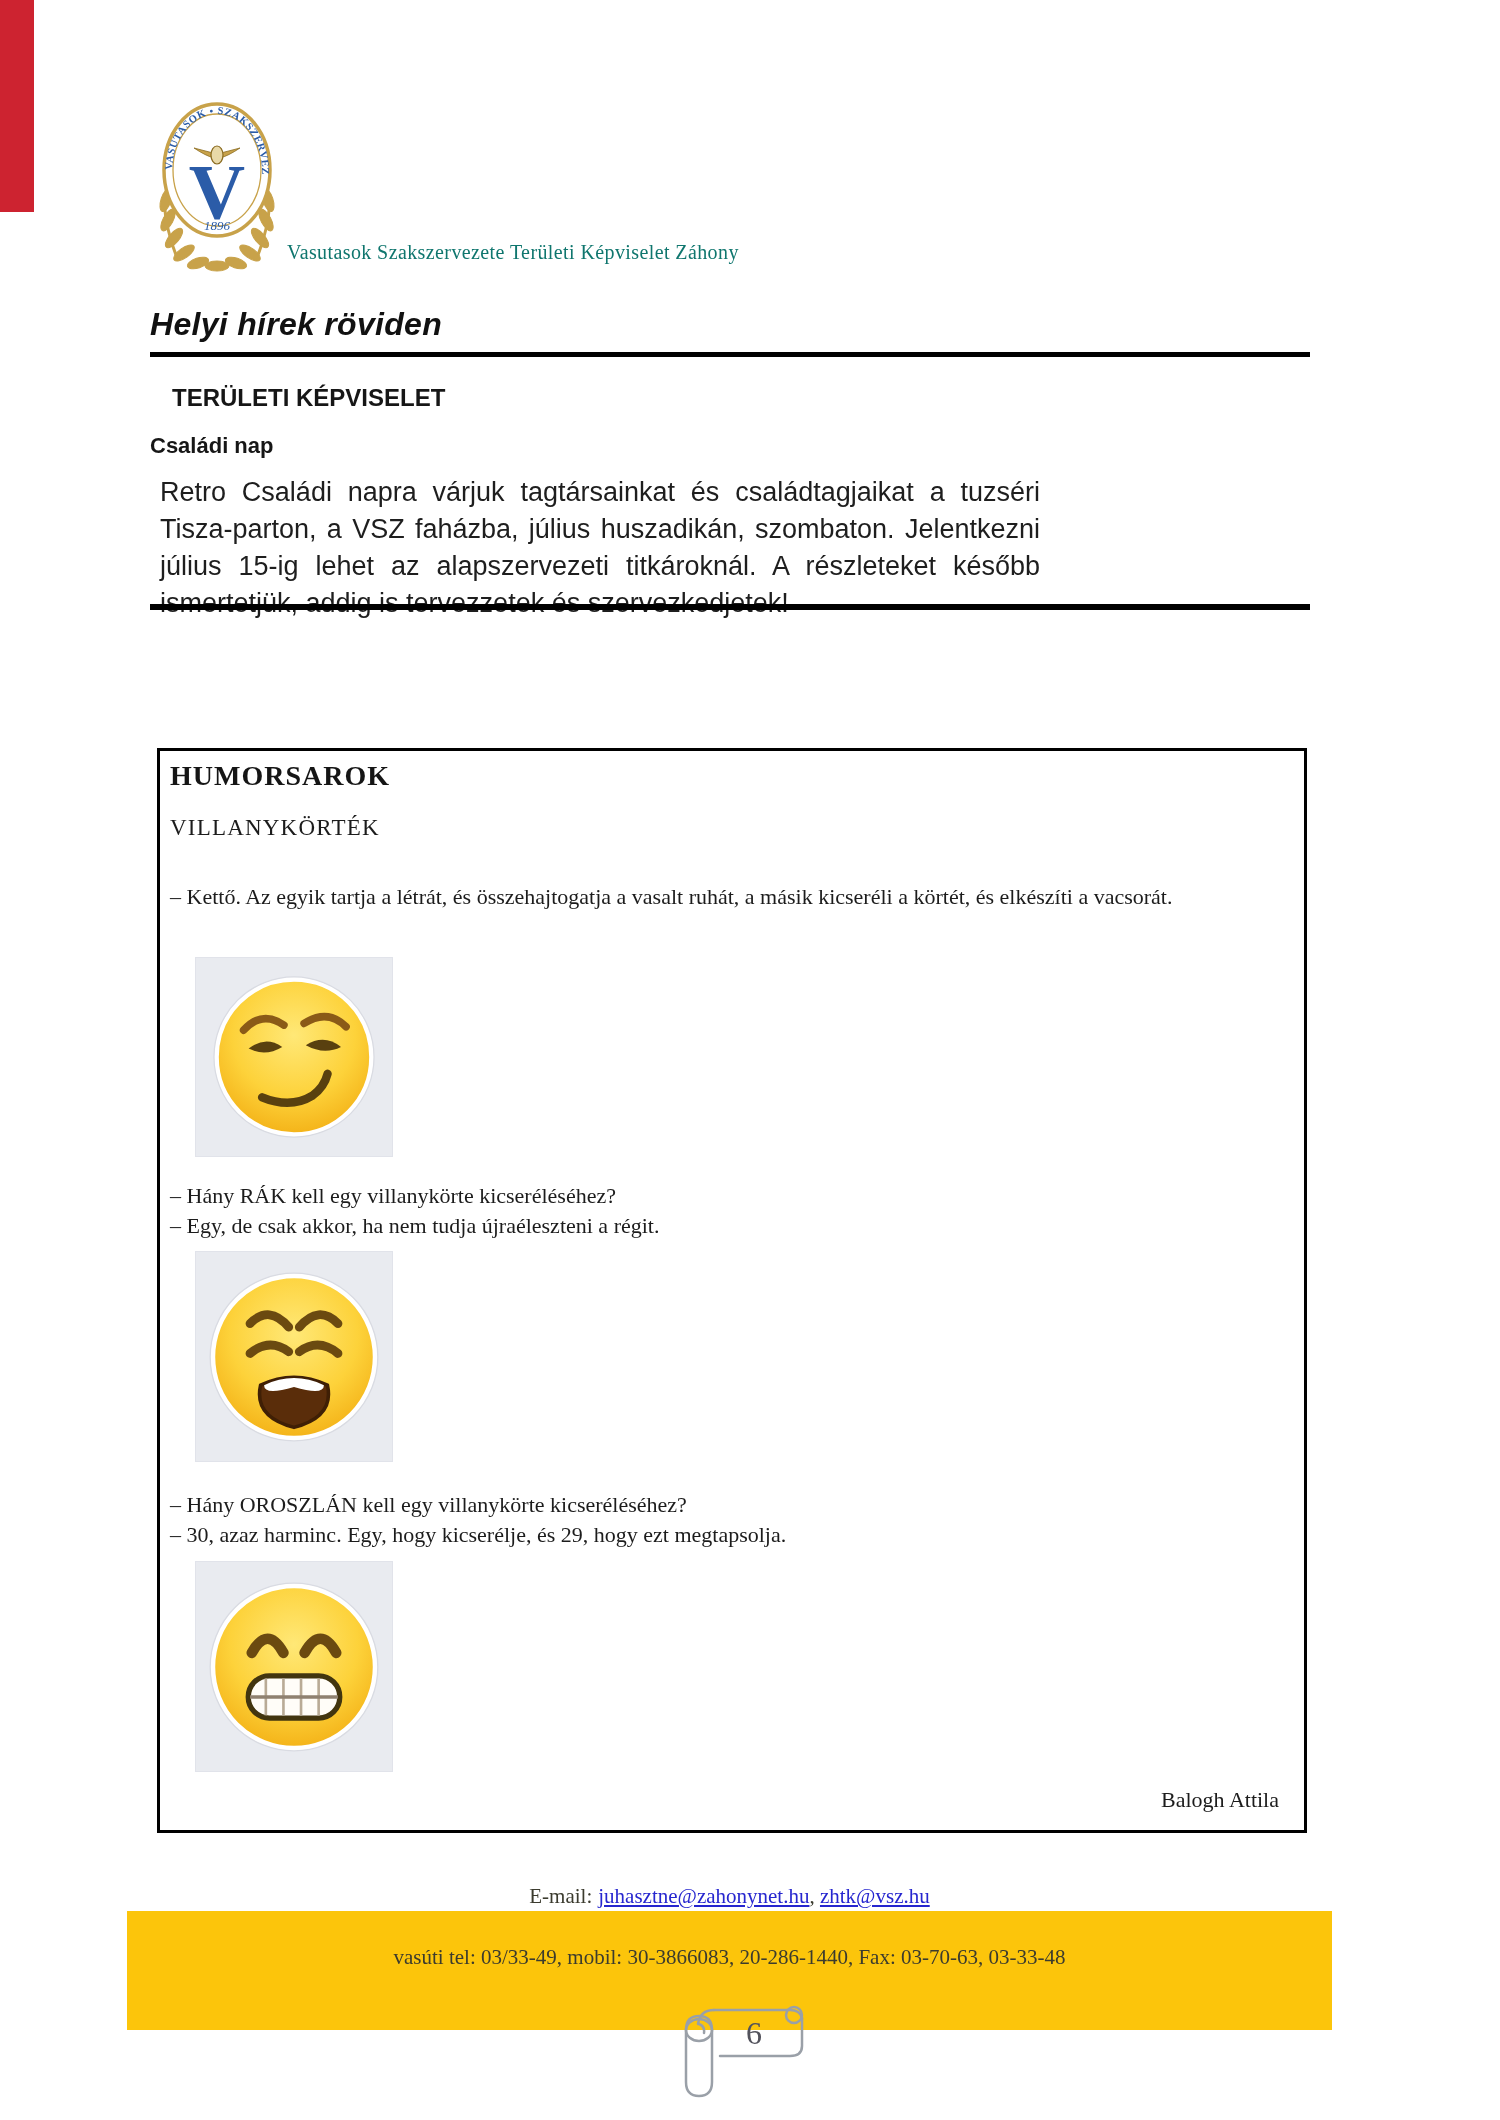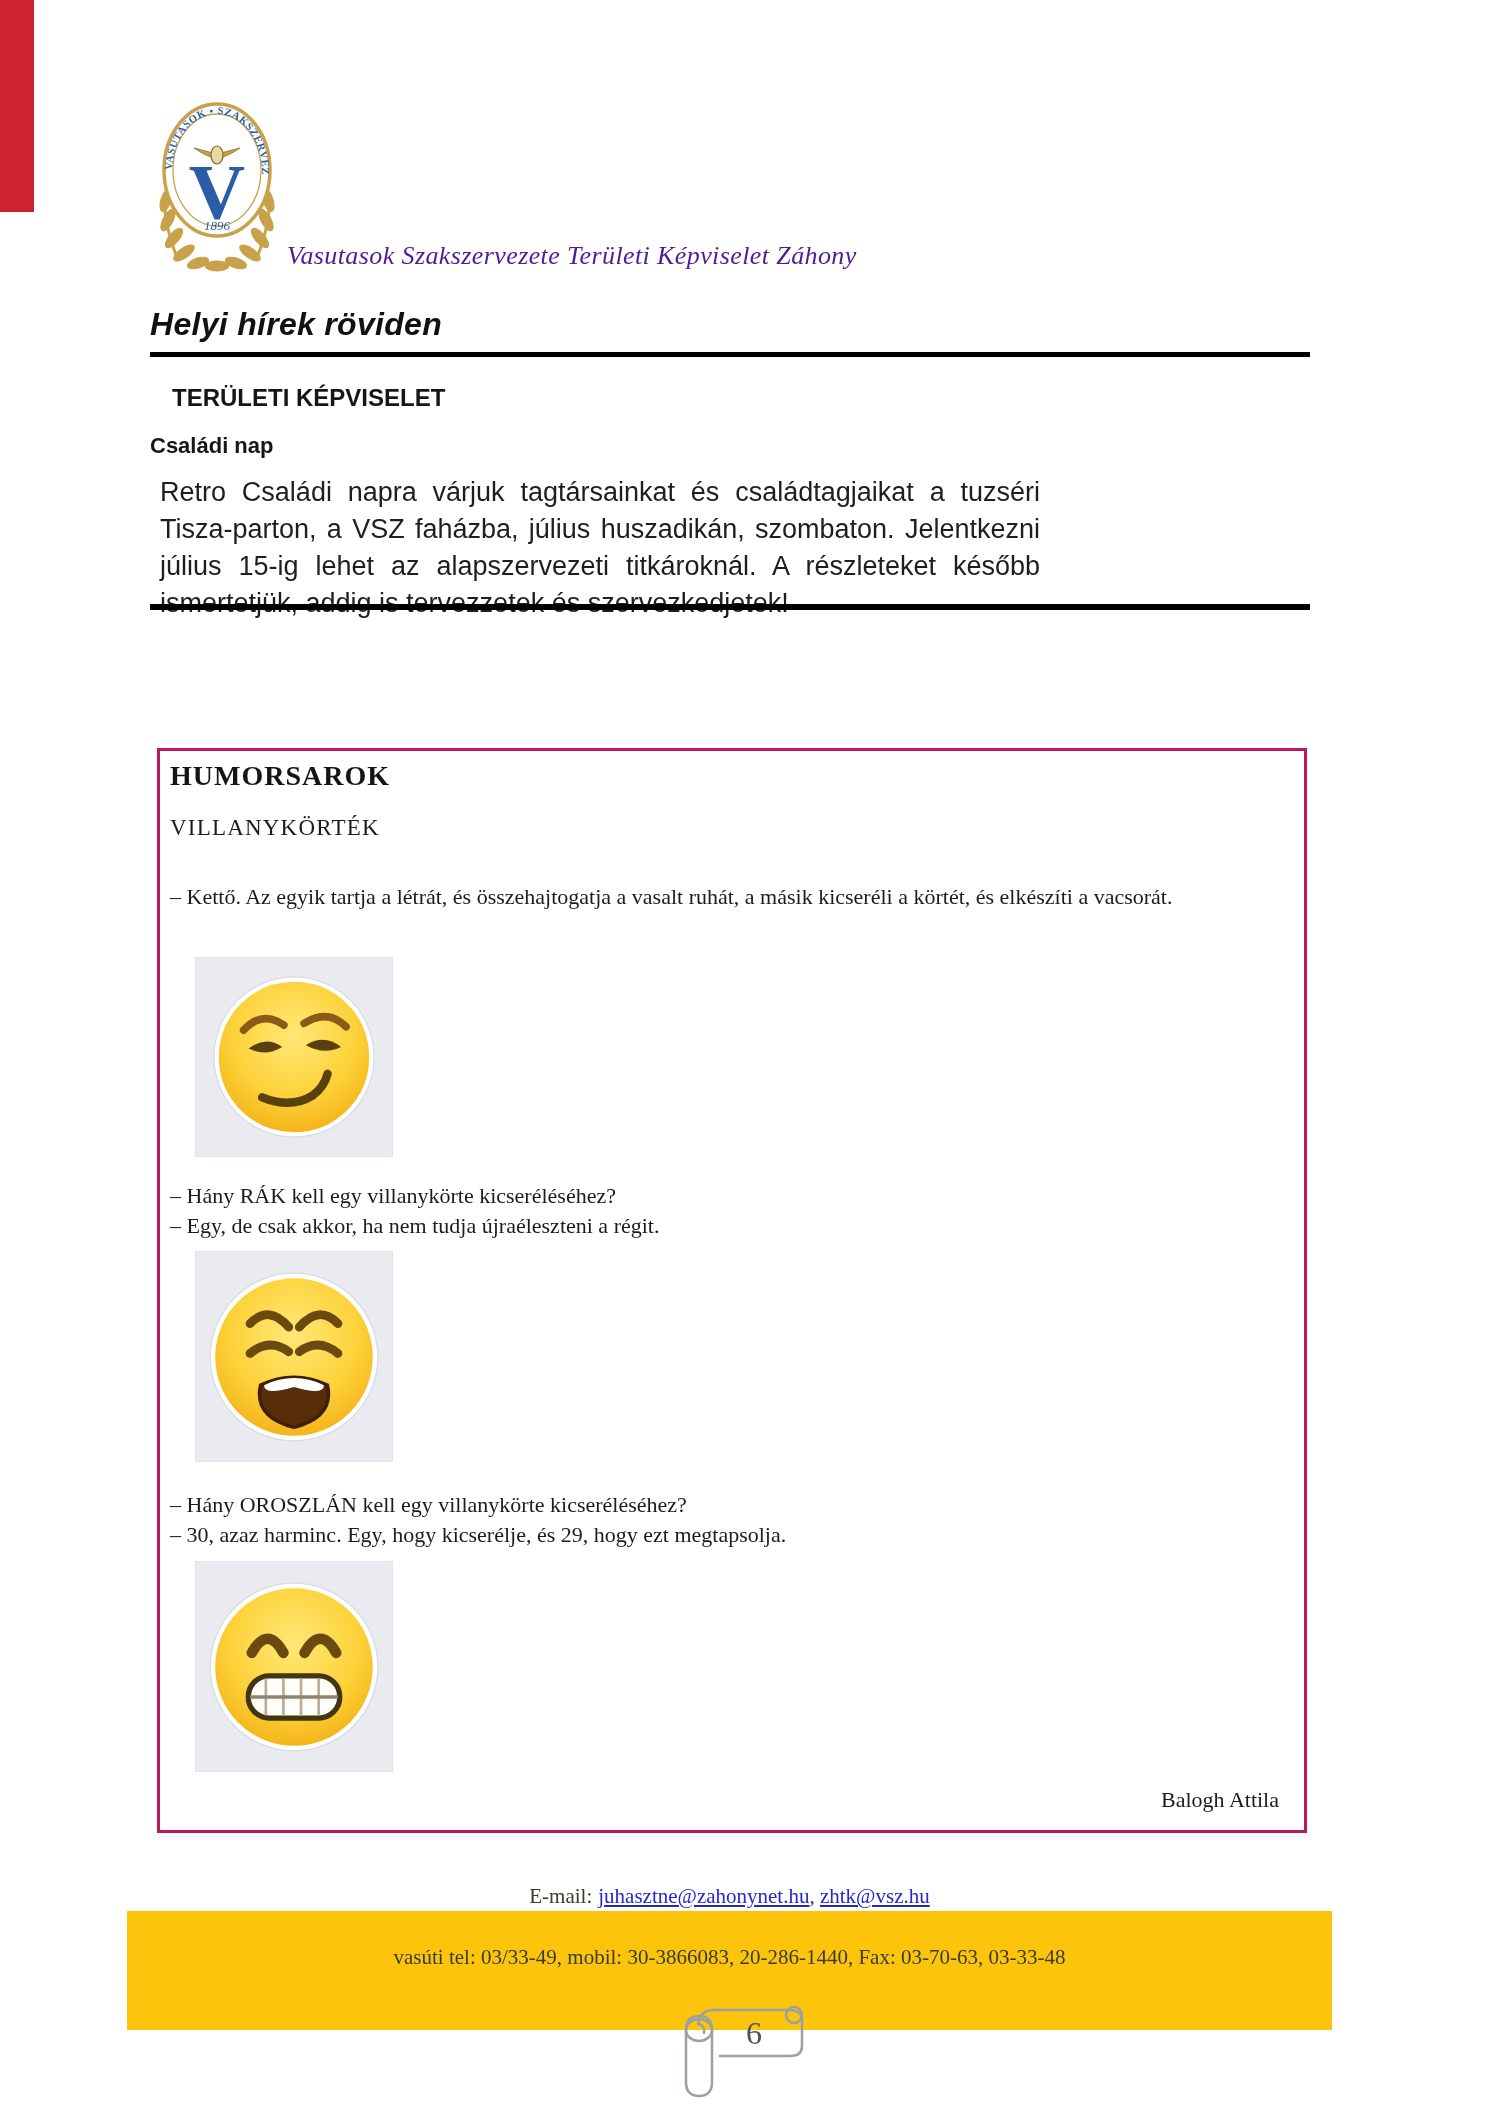--- a/index.html
+++ b/index.html
@@ -2,35 +2,35 @@
 <html><head>
 <meta charset="utf-8">
 <style>
   html,body{margin:0;padding:0;background:#888;}
   .page{position:relative;width:1500px;height:2120px;background:#fff;overflow:hidden;
         font-family:"Liberation Serif",serif;color:#1a1a1a;margin:0 auto;}
   .abs{position:absolute;}
 
   .red-strip{left:0;top:0;width:34px;height:212px;background:#cd2330;}
 
-  .org-title{left:287px;top:241px;font-size:26px;letter-spacing:.4px;color:#4c1d95;white-space:nowrap;font-style:italic;}
+  .org-title{left:287px;top:241px;font-size:20px;letter-spacing:.4px;color:#0f766e;white-space:nowrap;}
 
   .h1{left:150px;top:306px;font-family:"Liberation Sans",sans-serif;font-weight:bold;
       font-size:32px;color:#111;letter-spacing:.3px;font-style:italic;}
   .h1-rule{left:150px;top:352px;width:1160px;height:5px;background:#000;}
 
   .h2{left:150px;top:384px;font-family:"Liberation Sans",sans-serif;font-weight:bold;font-size:24px;color:#161616;margin-left:22px;}
   .h3{left:150px;top:433px;font-family:"Liberation Sans",sans-serif;font-weight:bold;font-size:22px;color:#161616;}
 
   .intro{left:160px;top:474px;width:880px;font-family:"Liberation Sans",sans-serif;
          font-size:27px;line-height:37px;text-align:justify;color:#1e1e1e;}
 
   .divider{left:150px;top:604px;width:1160px;height:6px;background:#000;}
 
-  .humor-box{left:157px;top:748px;width:1150px;height:1085px;border:3px solid #be185d;box-sizing:border-box;}
+  .humor-box{left:157px;top:748px;width:1150px;height:1085px;border:3px solid #000000;box-sizing:border-box;}
   .humor-box .abs{position:absolute;}
   .hb-title{left:10px;top:9px;font-weight:bold;font-size:28px;letter-spacing:1px;color:#151515;}
   .hb-topic{left:10px;top:64px;font-size:23px;letter-spacing:1.2px;color:#1c1c1c;}
   .joke{left:10px;font-size:22px;line-height:33px;color:#1c1c1c;width:1060px;}
   .joke.justify{text-align:justify;}
   .q1{top:96px;} .a1{top:129px;}
   .q2{top:428px;} .a2{top:458px;}
   .q3{top:737px;} .a3{top:767px;}
   .emoji-tile{width:198px;background:#e9ebf0;border:1px solid #e1e3ea;box-sizing:border-box;
               display:flex;align-items:center;justify-content:center;}

